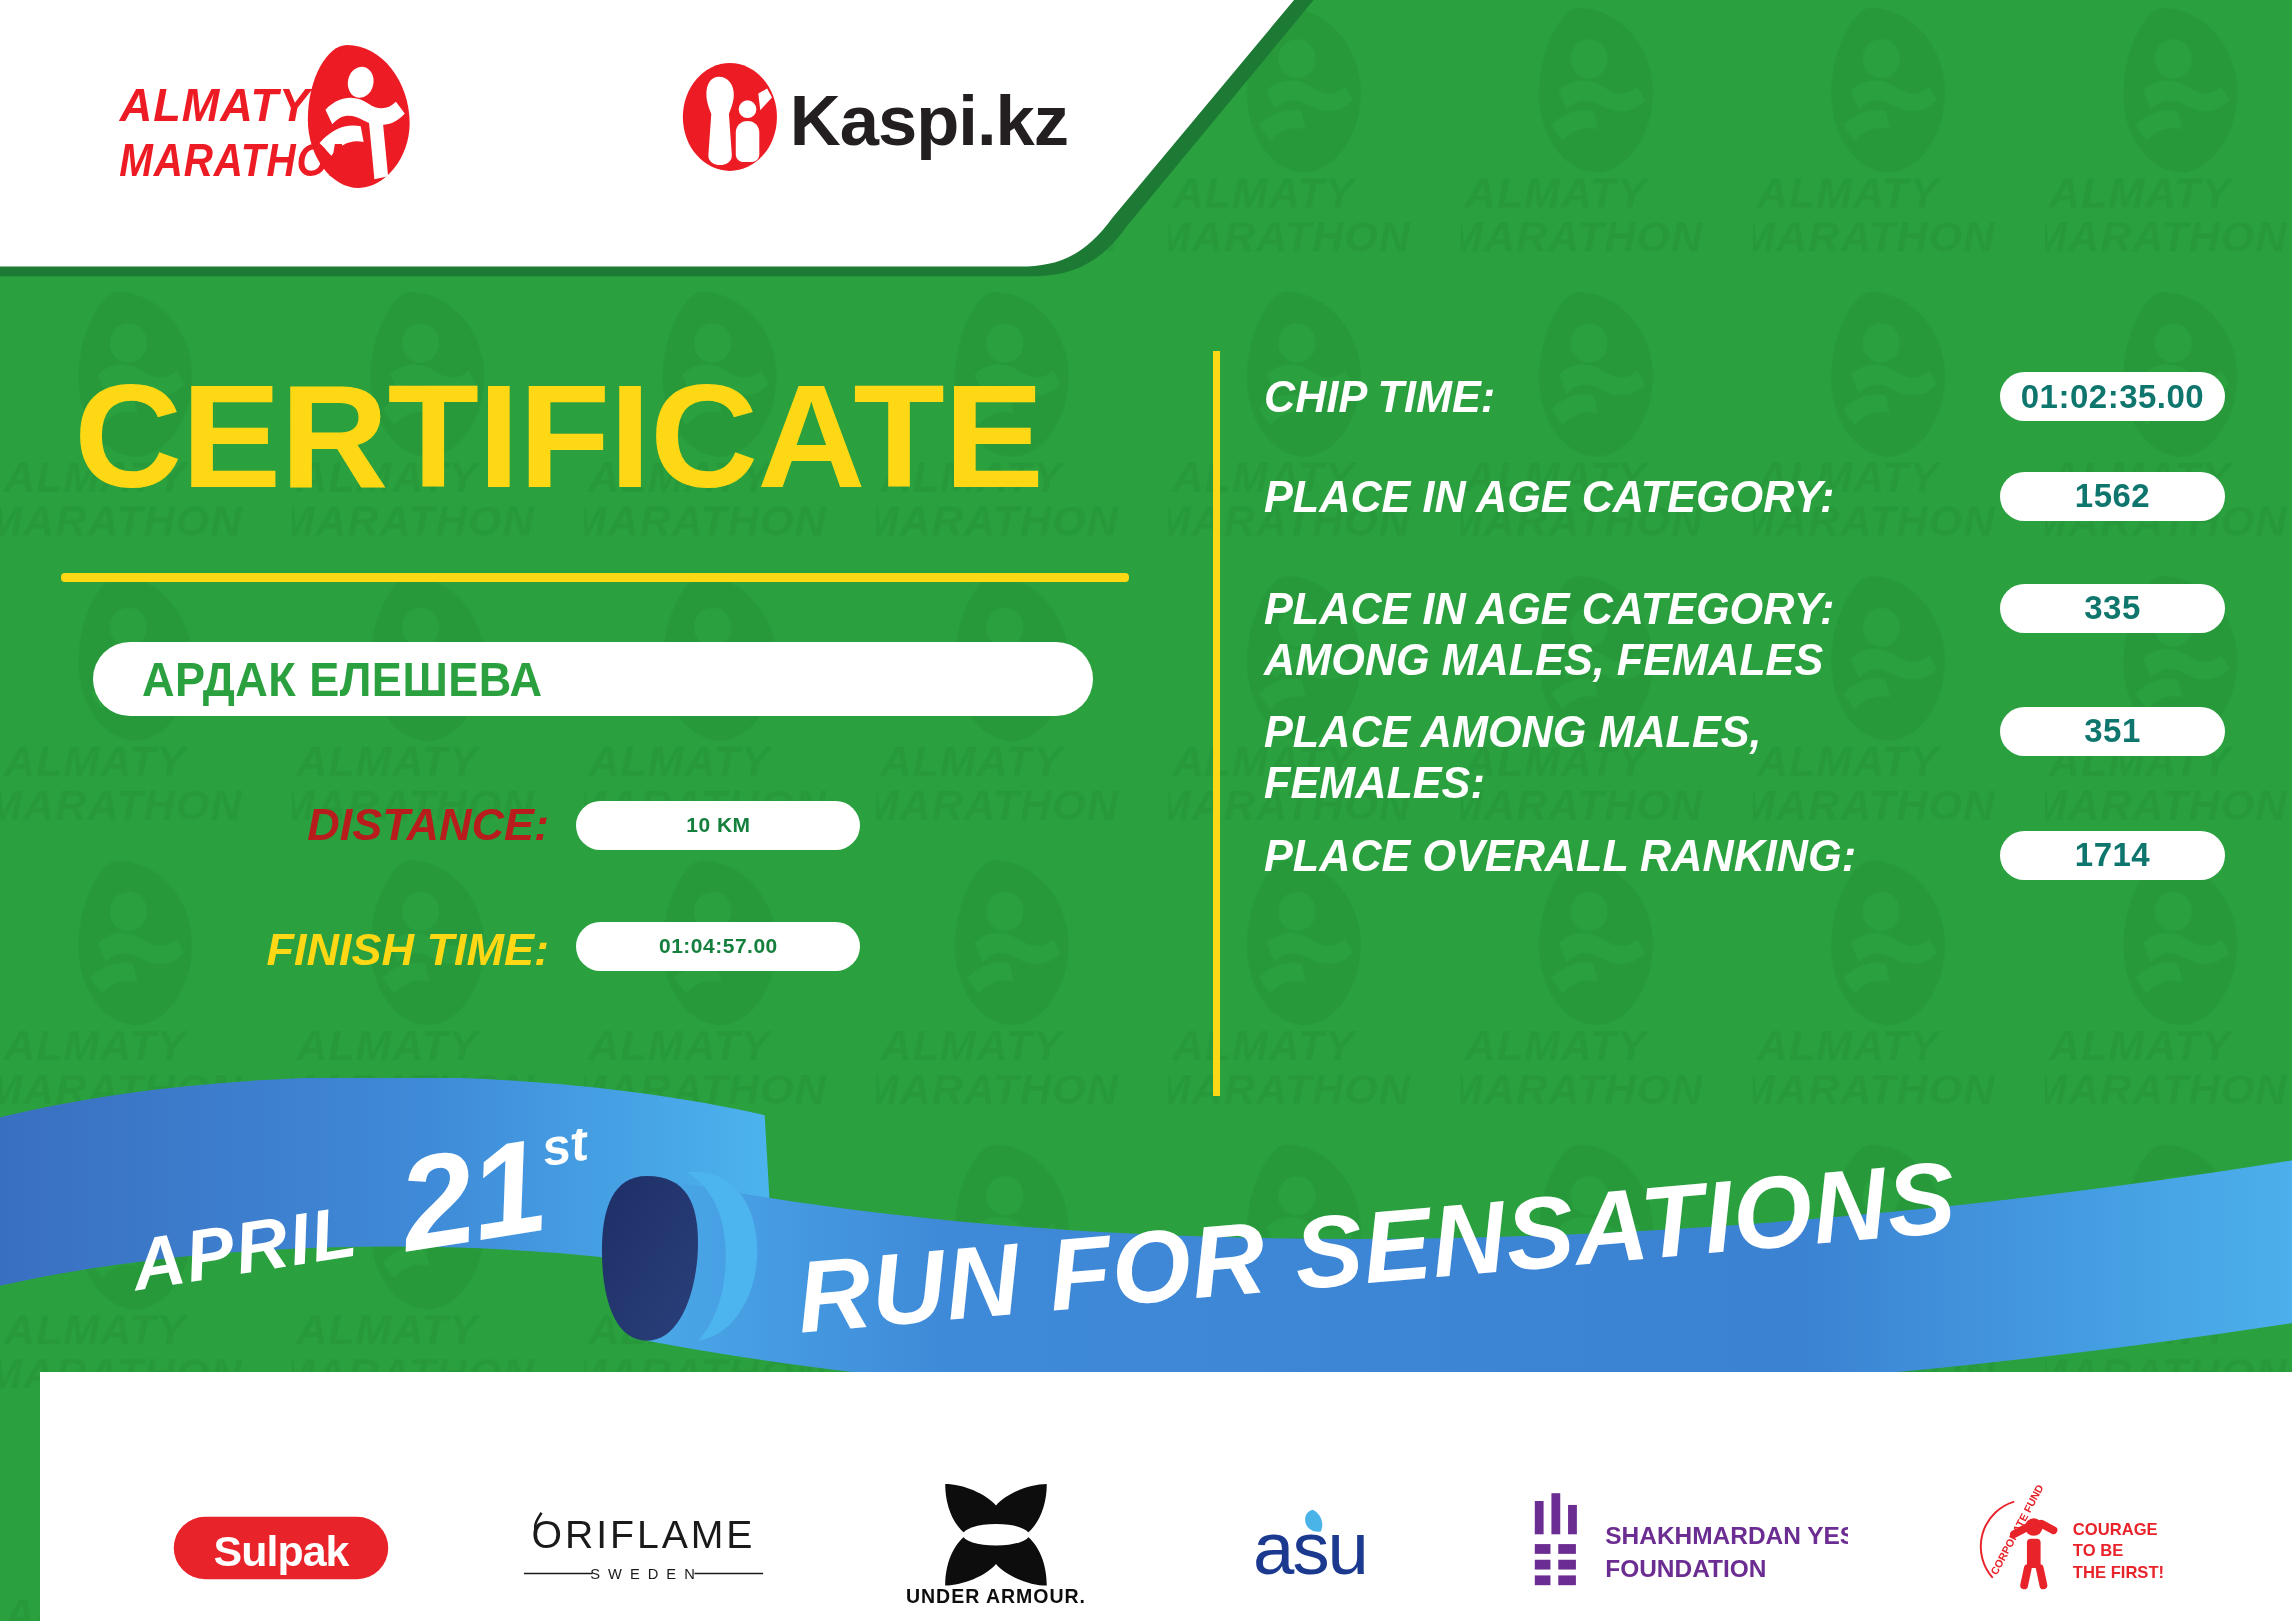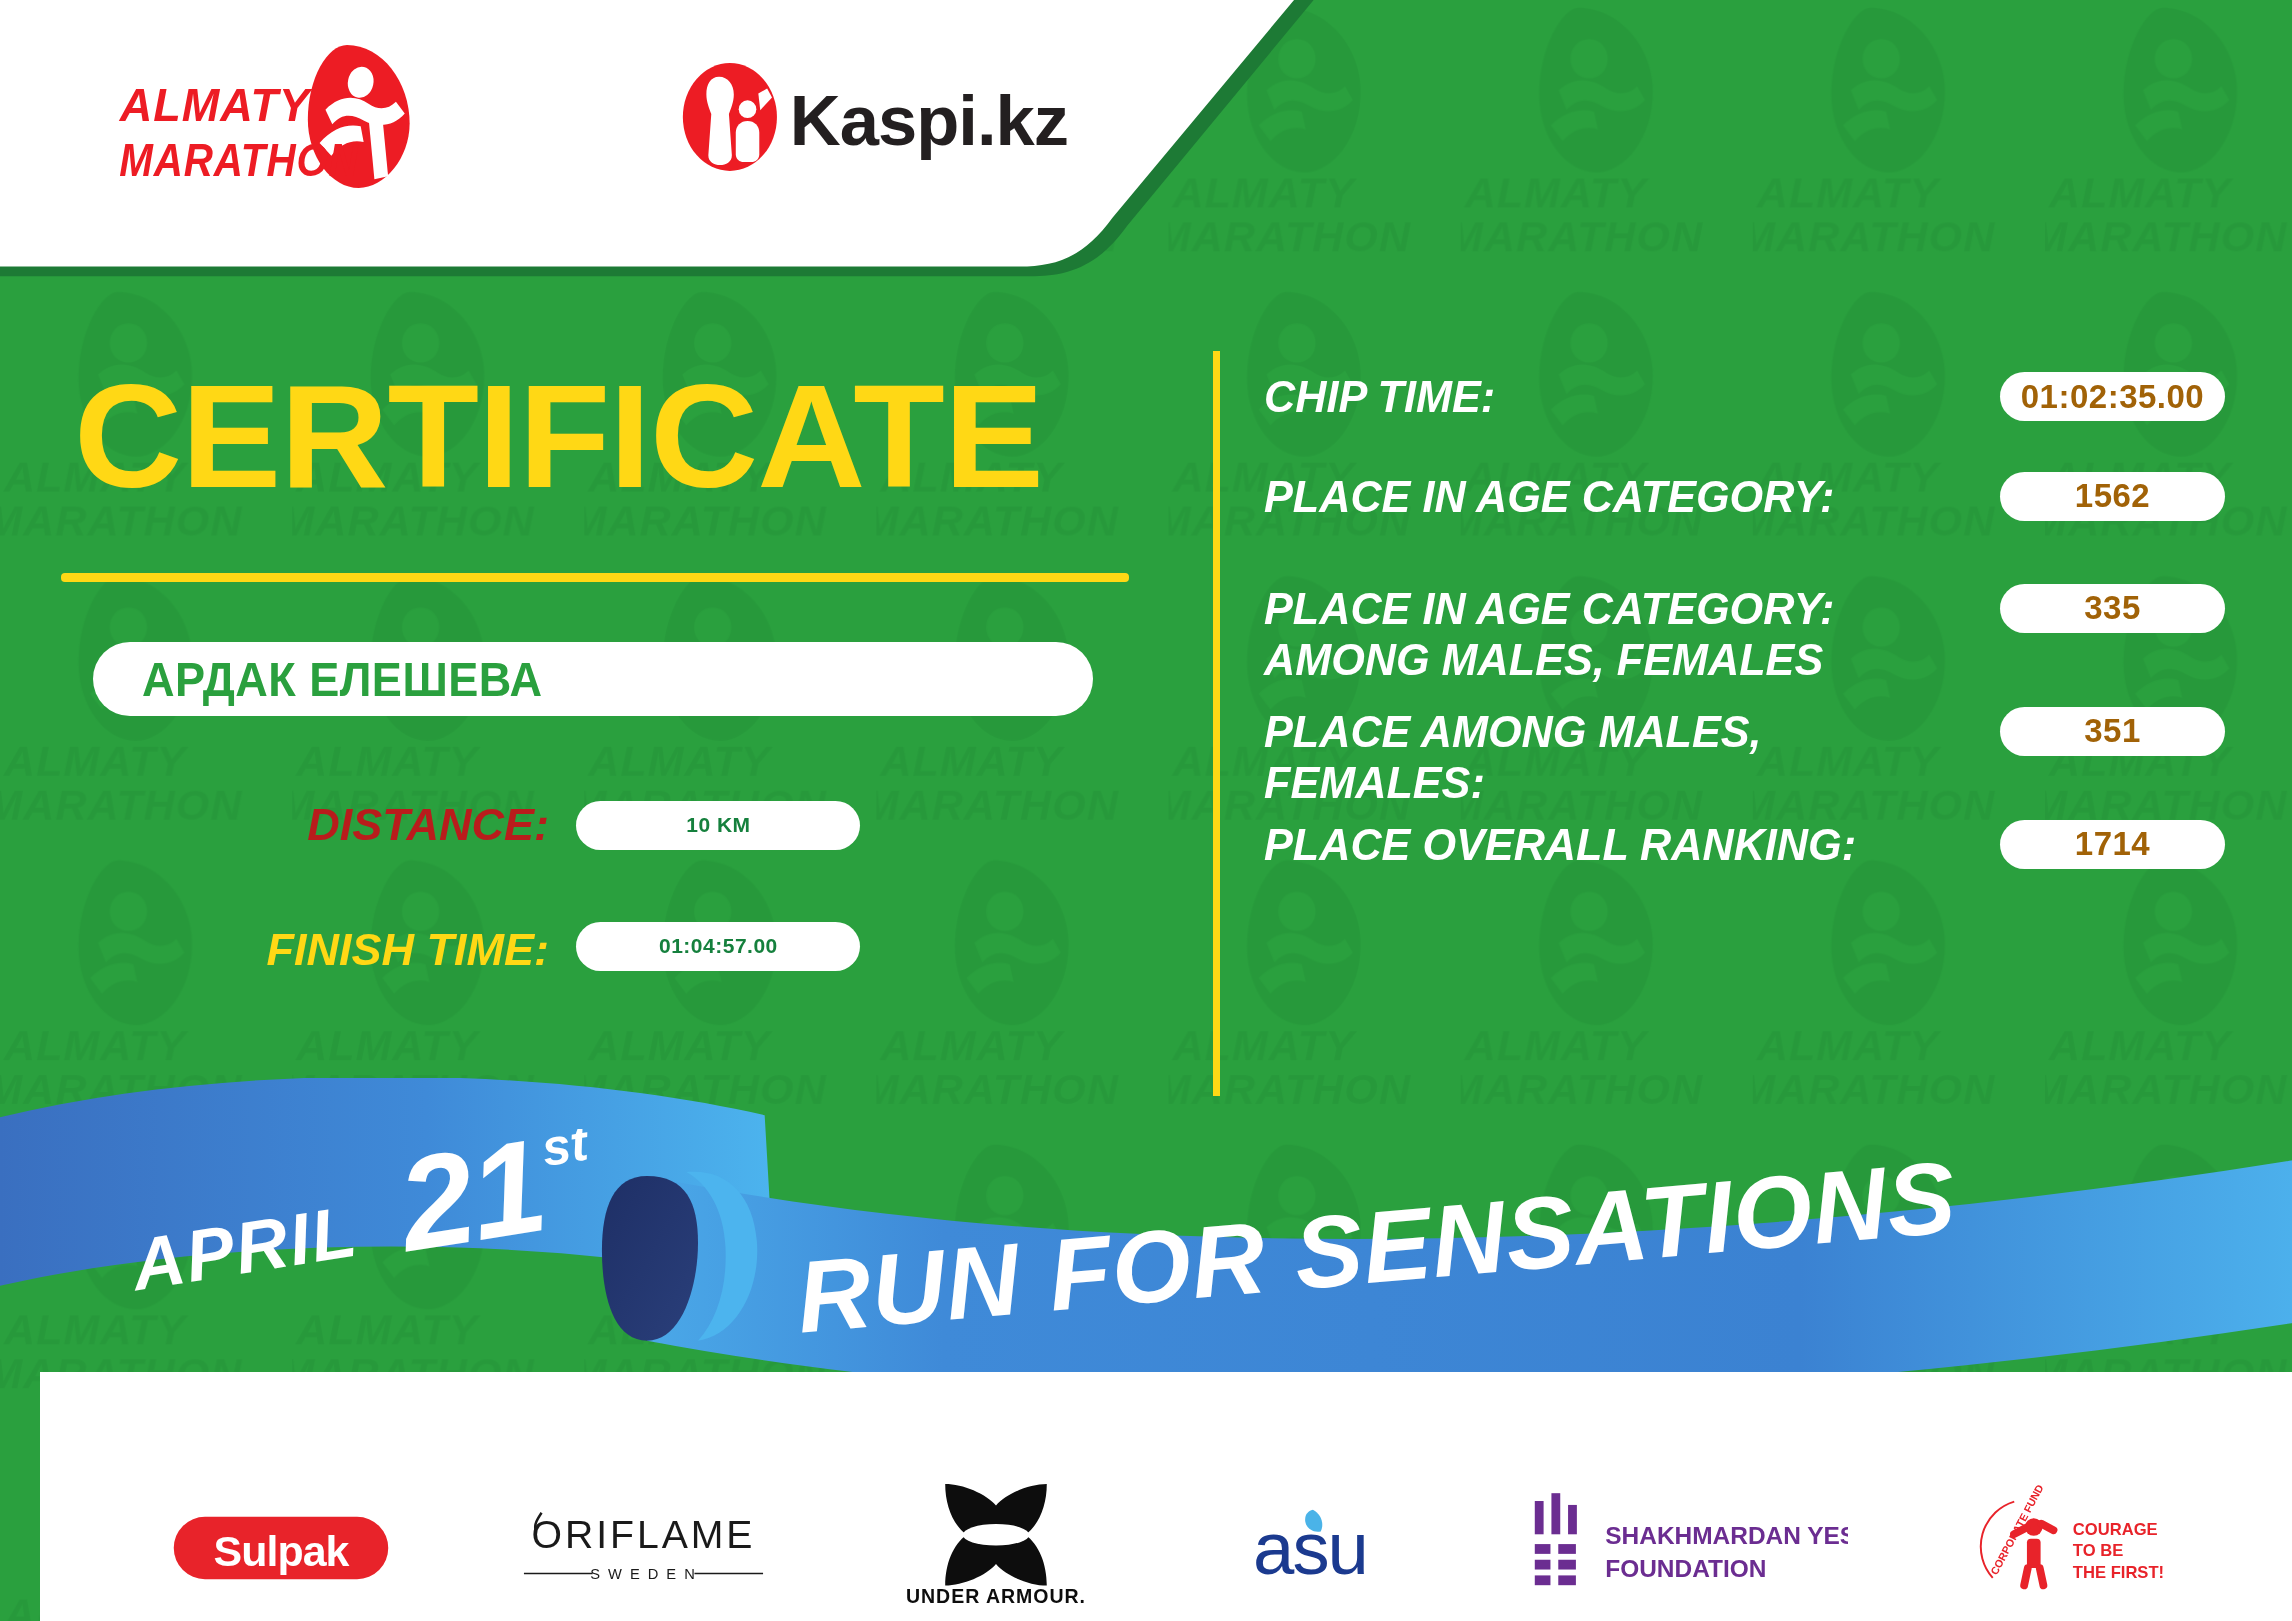--- a/index.html
+++ b/index.html
@@ -86,27 +86,27 @@
   .rrow .rlbl{
     color:#fff; font-style:italic; font-weight:bold; font-size:45px;
     line-height:1.13; text-align:left; flex:1; padding-right:25.5px;
     font-family:"Liberation Sans Narrow","Liberation Sans",sans-serif;
     transform:scaleX(.96); transform-origin:left top; white-space:pre-line;
   }
   .rpill{
     background:#fff; border-radius:25.5px; height:49px; width:225px;
     flex:0 0 225px;
     display:flex; align-items:center; justify-content:center;
-    color:#a16207; font-weight:bold; font-size:33px; letter-spacing:0.5px;
+    color:#0f766e; font-weight:bold; font-size:33px; letter-spacing:0.5px;
     font-family:"Liberation Sans Narrow","Liberation Sans",sans-serif;
   }
   #rrow-0{ margin-bottom:49px; }
   #rrow-1{ margin-bottom:61px; }
   #rrow-2{ margin-bottom:21.6px; }
-  #rrow-3{ margin-bottom:11px;gap:44px; }
+  #rrow-3{ margin-bottom:22px;gap:44px; }
 
   
   .ribbon-wrap{ position:absolute; left:0; top:1078px; width:2293px; height:294px; }
   .ribbon-text-date{
     position:absolute; left:108px; top:1129px; width:627px; height:167px;
     pointer-events:none;
   }
   .ribbon-text-slogan{
     position:absolute; left:784px; top:1157px; width:1274px; height:176px;
     pointer-events:none;

